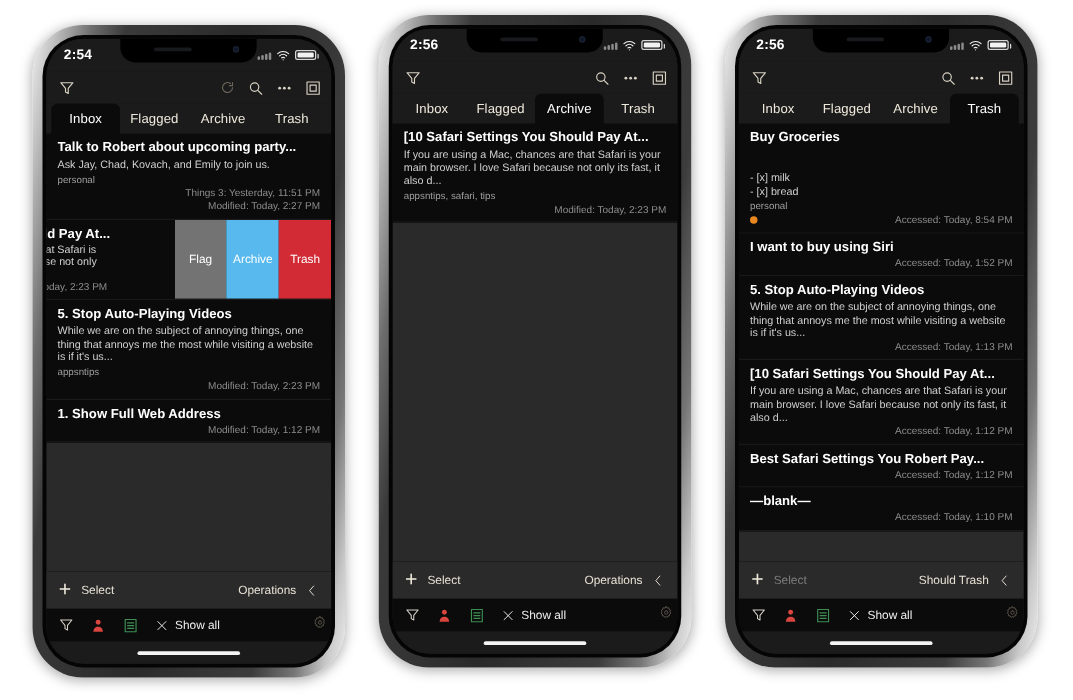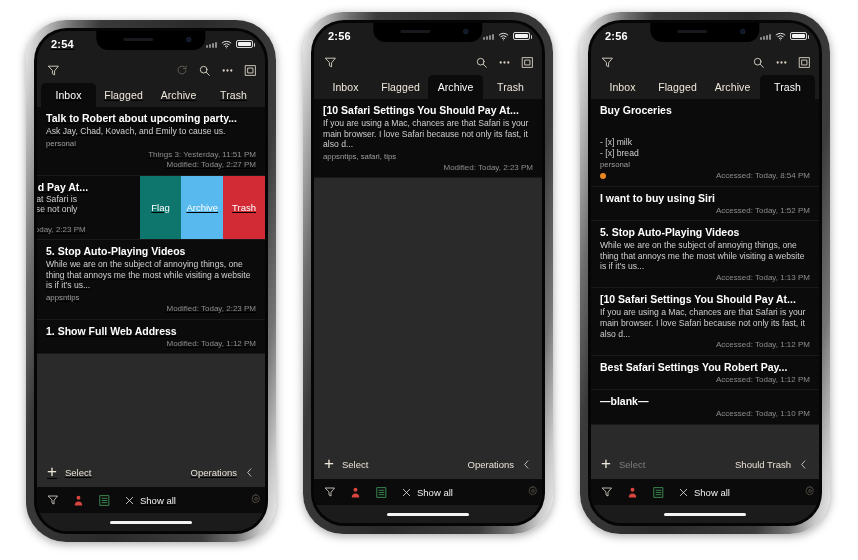--- a/index.html
+++ b/index.html
@@ -188,21 +188,21 @@
   .homearea{
     flex:0 0 18px;height:18px;background:#1b1b1b;
     display:flex;align-items:center;justify-content:center;
   }
   .homebar{width:36%;height:3px;border-radius:2px;background:#f4f4f4;}
 </style>
 </head>
 <body>
 
 <div class="stage">
-    <div class="phone" style="left: 26px; top: 20px; width: 250px; height: 522px; text-decoration: underline;">
+    <div class="phone" style="left: 26px; top: 20px; width: 250px; height: 522px;">
       <div class="phone-inner">
         <div class="screen">
           <div class="notch">
             <div class="speaker"></div>
             <div class="cam"></div>
           </div>
           <div class="statusbar">
             <div class="st-time">2:54</div>
             <div class="st-right">
               <div class="sig-dots">
@@ -257,36 +257,36 @@
           </div>
           <div class="tabs">
             <div class="tab active">Inbox</div>
             <div class="tab">Flagged</div>
             <div class="tab">Archive</div>
             <div class="tab">Trash</div>
           </div>
           <div class="list">
             <div class="row">
               <div class="title">Talk to Robert about upcoming party...</div>
-              <div class="snippet" style="white-space: pre-line;">Ask Jay, Chad, Kovach, and Emily to cause us.</div>
+              <div class="snippet" style="white-space: pre-line;">Ask Jay, Chad, Kovach, and Emily to join us.</div>
               <div class="tags">personal</div>
               <div class="meta">
                 <span class="metaline">Things 3: Yesterday, 11:51 PM</span>
                 <span class="metaline">Modified: Today, 2:27 PM</span>
               </div>
             </div>
             <div class="swiperow">
               <div class="swipe-left">
                 <div class="title">ould Pay At...</div>
                 <div class="snippet">e that Safari is</div>
                 <div class="snippet">cause not only</div>
                 <div class="meta">d: Today, 2:23 PM</div>
               </div>
               <div class="swipe-actions">
-                <div class="sw-act sw-flag" style="background: #0f766e;">Flag</div>
+                <div class="sw-act sw-flag" style="background: #737373;">Flag</div>
                 <div class="sw-act sw-archive" style="background: rgb(87, 185, 238);">Archive</div>
                 <div class="sw-act sw-trash" style="background: rgb(210, 43, 53);">Trash</div>
               </div>
             </div>
             <div class="row">
               <div class="title">5. Stop Auto-Playing Videos</div>
               <div class="snippet" style="white-space: pre-line;">While we are on the subject of annoying things, one thing that annoys me the most while visiting a website is if it's us...</div>
               <div class="tags">appsntips</div>
               <div class="meta">
                 <span class="metaline">Modified: Today, 2:23 PM</span>

